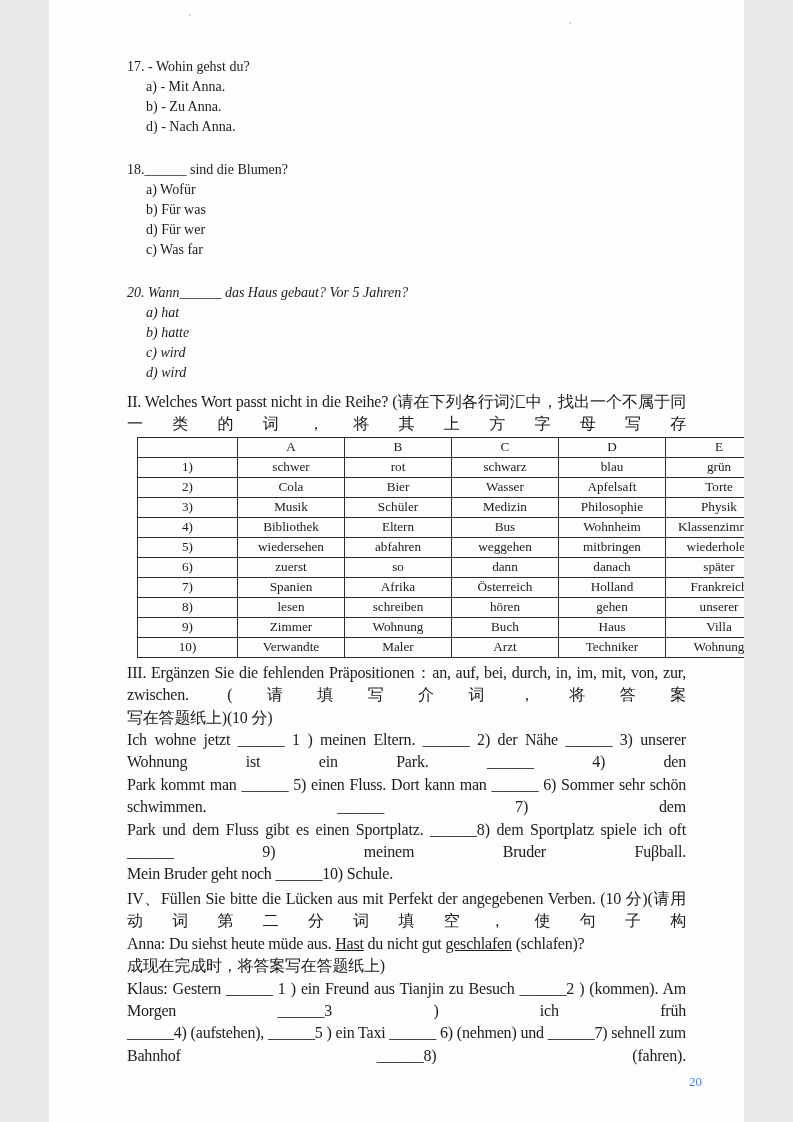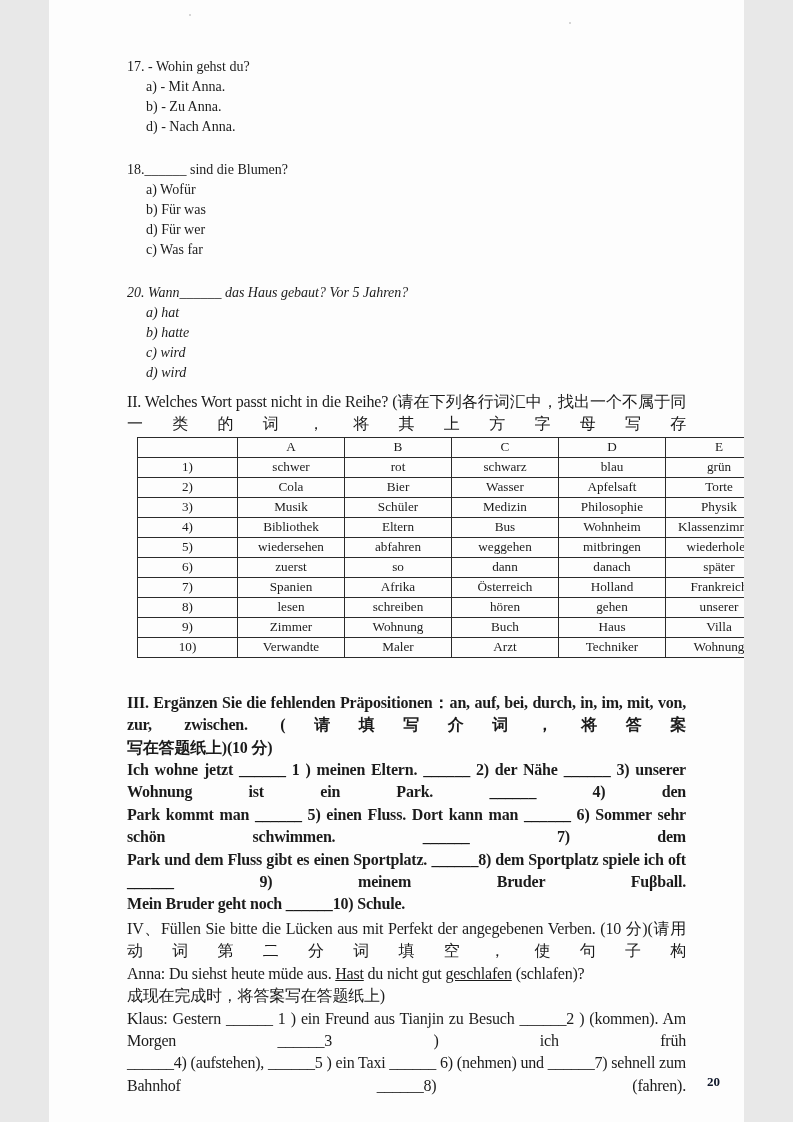--- a/index.html
+++ b/index.html
@@ -34,30 +34,29 @@
     border: 1px solid #2b2b2b;
     height: 19px;
     padding: 0 2px;
     text-align: center;
     font-weight: normal;
     overflow: hidden;
     white-space: nowrap;
   }
   .word-table { border: 1.5px solid #222; }
   .word-table col.num-col { width: 100px; }
-  .sec3-wrap { margin-top: 34px; font-weight: bold; }
+  .sec3-wrap { margin-top: 4px; }
   .sec4-wrap { margin-top: 2px; }
   .uword { text-decoration: underline; }
   .page-num {
     position: absolute;
     top: 1074px;
-    right: 24px;
+    right: 42px;
     font-size: 13px;
-    color: #0f172a;
-    font-weight: bold;
+    color: #3b82f6;
   }
   
   .speck { position: absolute; background: #c9c9c9; width: 2px; height: 2px; border-radius: 50%; }
 </style>
 </head>
 <body>
 
 <div class="page">
 
   <div class="q-block">

